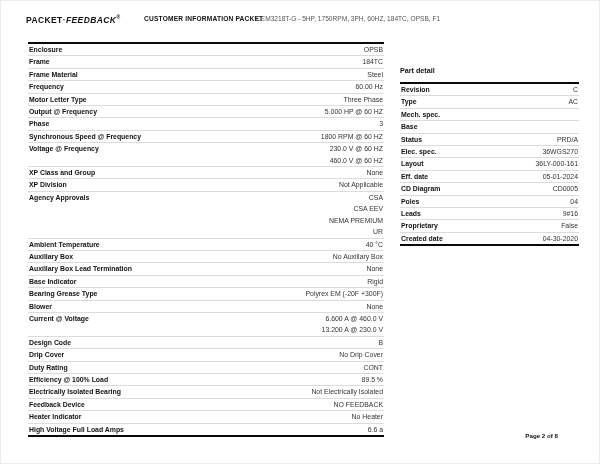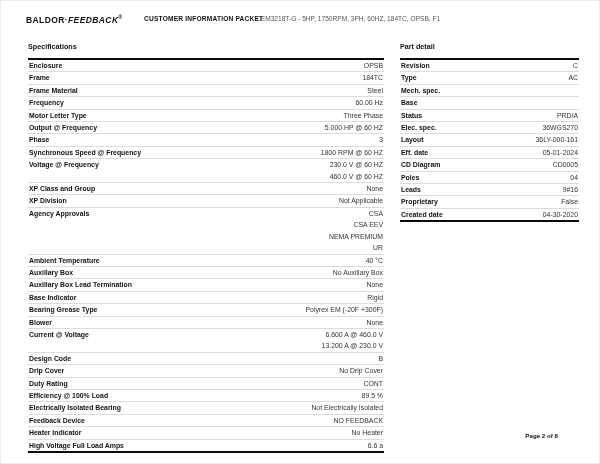--- a/index.html
+++ b/index.html
@@ -34,21 +34,21 @@
   }
   .product-code {
     position: absolute; left: 255px; top: 1px;
     font-weight: 400; font-size: 6.6px; color: #555;
     white-space: nowrap;
   }
 
   
   .section { position: absolute; top: 41px; }
   .section-specs { left: 27px; width: 356px; }
-  .section-part  { left: 399px; width: 179px; }
+  .section-part  { left: 399px; width: 179px; margin-top: 24px; }
   .section-title { font-weight: 700; font-size: 7.2px; color: #111; margin-bottom: 7px; }
 
   .spec-table {
     border-top: 2px solid #0a0a0a;
     border-bottom: 2px solid #0a0a0a;
   }
   .trow {
     display: flex;
     align-items: flex-start;
     border-top: 1px solid #dcdcdc;
@@ -83,28 +83,27 @@
     color: #111;
   }
 </style>
 </head>
 <body>
 
 <div class="page">
 
   <div class="header">
     <div class="logo">
-      <span>BALDOR</span><span>·</span><span class="reliance">FEEDBACK</span><span class="reg">®</span>
+      <span>PACKET</span><span>·</span><span class="reliance">FEEDBACK</span><span class="reg">®</span>
     </div>
     <div class="doc-title">CUSTOMER INFORMATION PACKET</div>
     <div class="product-code">CEM3218T-G - 5HP, 1750RPM, 3PH, 60HZ, 184TC, OPSB, F1</div>
   </div>
 
   <div class="section section-specs">
-    <div class="section-title">Specifications</div>
     <div class="spec-table" id="specs-table">
         <div class="trow">
           <span class="tlabel">Enclosure</span>
           <span class="tvalues">
             <div class="tval">OPSB</div>
           </span>
         </div>
         <div class="trow">
           <span class="tlabel">Frame</span>
           <span class="tvalues">

